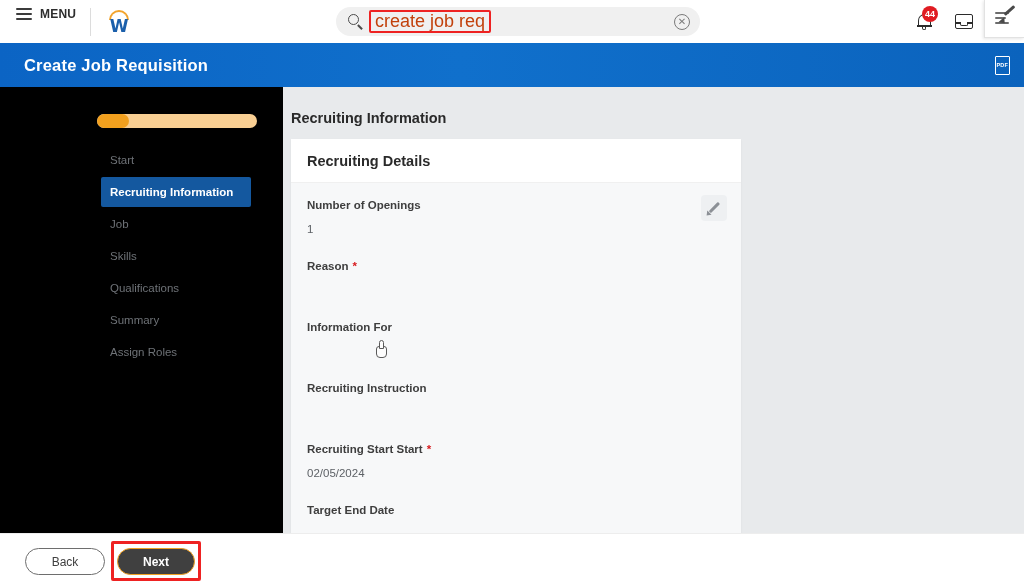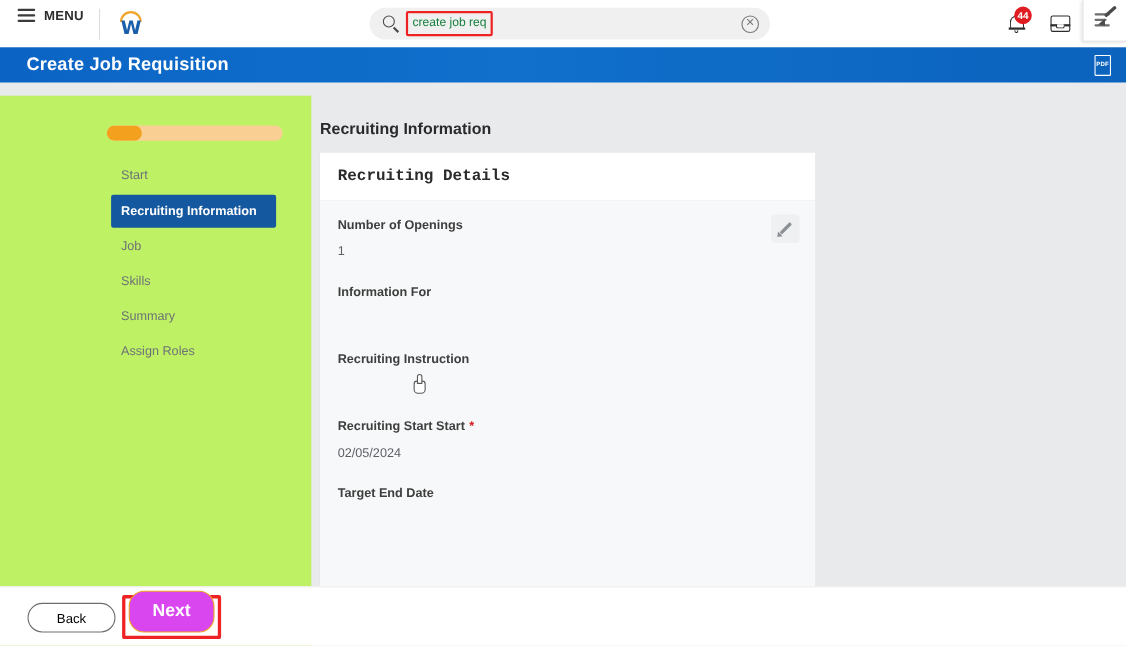--- a/index.html
+++ b/index.html
@@ -39,21 +39,21 @@
 
   .search-wrap { position: absolute; left: 336px; top: 7px; width: 364px; height: 29px; }
   .search-box {
     width: 100%; height: 29px; background: #f0f0f0; border-radius: 15px;
     display: flex; align-items: center; padding: 0 8px 0 12px; position: relative;
   }
   .mag { width: 15px; height: 15px; position: relative; flex: 0 0 auto; margin-right: 6px; }
   .mag-c { position: absolute; left: 0; top: 0; width: 11px; height: 11px; border: 1.6px solid #4b4b4b; border-radius: 50%; }
   .mag-h { position: absolute; left: 9.5px; top: 10px; width: 6px; height: 1.6px; background: #4b4b4b; transform: rotate(45deg); transform-origin: left center; }
   .search-value {
-    font-size: 11px; color: #15803d; line-height: 15px;
+    font-size: 18px; color: #c2410c; line-height: 15px;
     padding: 2px 4px; border: 2px solid #ee2222; border-radius: 2px;
     background: transparent; white-space: nowrap;
   }
   .search-clear {
     position: absolute; right: 10px; top: 50%; transform: translateY(-50%);
     width: 16px; height: 16px; border: 1.3px solid #7a7a7a; border-radius: 50%;
     color: #7a7a7a; font-size: 10px; line-height: 14px; text-align: center; cursor: pointer;
   }
 
   .top-icons { position: absolute; right: 0; top: 0; height: 43px; display: flex; align-items: center; }
@@ -93,40 +93,40 @@
     background: #4a4a4a; transform: rotate(-42deg); border-radius: 1px;
   }
   .ed-pen-tip {
     position: absolute; right: 8px; top: 9px; width: 0; height: 0;
     border-left: 4px solid transparent; border-right: 4px solid transparent; border-top: 5px solid #4a4a4a;
     transform: rotate(-42deg);
   }
 
   
   .titlebar {
-    position: absolute; left: 0; top: 43px; width: 1024px; height: 32px;
+    position: absolute; left: 0; top: 43px; width: 1024px; height: 44px;
     background: linear-gradient(to right, #0b64c4 0%, #1070cc 45%, #0b63bd 100%);
     display: flex; align-items: center;
   }
   .titlebar-text { color: #fff; font-size: 16.5px; font-weight: bold; margin-left: 24px; letter-spacing: .2px; }
   .pdf-btn {
     position: absolute; right: 10px; top: 50%; transform: translateY(-50%);
     width: 24px; height: 24px; display: flex; align-items: center; justify-content: center; cursor: pointer;
   }
   .pdf-shape { width: 15px; height: 19px; border: 1.4px solid #ffffff; border-radius: 1px; position: relative; }
   .pdf-label {
     position: absolute; left: 1px; top: 5px; width: 11px; text-align: center;
     color: #ffffff; font-size: 5.5px; font-weight: bold; letter-spacing: .2px;
   }
 
   
   .body-region { position: absolute; left: 0; top: 87px; width: 1024px; height: 500px; background: #e8eaec; }
 
   
-  .sidebar { position: absolute; left: 0; top: 0; width: 283px; height: 500px; background: #bef264; }
+  .sidebar { position: absolute; left: 0; top: 0; width: 283px; height: 500px; background: #000000; }
   .progress-track {
     position: absolute; left: 97px; top: 27px; width: 160px; height: 14px;
     background: #f9cf93; border-radius: 7px; overflow: hidden;
   }
   .progress-fill { height: 14px; background: #f2a01e; border-radius: 7px; }
   .nav-list { position: absolute; left: 101px; top: 58px; width: 150px; }
   .nav-item {
     height: 30px; display: flex; align-items: center; padding-left: 9px;
     font-size: 11.5px; color: #6e7277; border-radius: 2px; cursor: pointer;
     margin-bottom: 2px;
@@ -137,21 +137,20 @@
   .content { position: absolute; left: 283px; top: 0; width: 741px; height: 500px; }
   .page-title { position: absolute; left: 8px; top: 23px; font-size: 14.5px; font-weight: bold; color: #2a2a2a; }
   .card {
     position: absolute; left: 8px; top: 52px; width: 450px; background: #ffffff;
     box-shadow: 0 1px 2px rgba(0,0,0,.06);
   }
   .card-header {
     height: 44px; display: flex; align-items: center; padding-left: 16px;
     font-size: 14.5px; font-weight: bold; color: #2a2a2a; background: #ffffff;
     border-bottom: 1px solid #f0f0f0;
-    font-family: Liberation Mono, monospace;
   }
   .card-body { background: #f7f8f9; padding: 16px 16px 26px 16px; position: relative; min-height: 400px; }
   .edit-pencil-btn {
     position: absolute; right: 14px; top: 12px; width: 26px; height: 26px;
     background: #eef0f2; border-radius: 4px; display: flex; align-items: center; justify-content: center; cursor: pointer;
   }
   .pencil { position: relative; width: 14px; height: 14px; }
   .pencil-body {
     position: absolute; left: 1px; top: 5px; width: 13px; height: 3.4px;
     background: #8c9096; transform: rotate(-45deg); border-radius: 1px;
@@ -170,30 +169,30 @@
 
   
   .footer-scrim {
     position: absolute; left: 0; bottom: 0; width: 1024px; height: 54px;
     background: #ffffff; border-top: 1px solid #ededed;
   }
   .footer-bar { position: absolute; left: 0; bottom: 0; width: 1024px; height: 54px; }
   .btn-back {
     position: absolute; left: 25px; bottom: 12px; width: 80px; height: 27px;
     background: #ffffff; border: 1px solid #6e6e6e; border-radius: 14px;
-    font-size: 12px; color: #000000; display: flex; align-items: center; justify-content: center; cursor: pointer;
+    font-size: 12px; color: #404040; display: flex; align-items: center; justify-content: center; cursor: pointer;
   }
   .next-highlight {
     position: absolute; left: 111px; bottom: 6px; width: 90px; height: 40px;
     border: 3px solid #ee2222; border-radius: 2px;
   }
   .btn-next {
-    position: absolute; left: 117px; bottom: 12px; width: 78px; height: 38px;
-    background: #d946ef; border: 1px solid #f0a022; border-radius: 14px;
-    font-size: 16px; font-weight: bold; color: #ffffff;
+    position: absolute; left: 117px; bottom: 12px; width: 78px; height: 27px;
+    background: #404040; border: 1px solid #f0a022; border-radius: 14px;
+    font-size: 12px; font-weight: bold; color: #ffffff;
     display: flex; align-items: center; justify-content: center; cursor: pointer;
   }
 
   
   .hand-cursor { position: absolute; left: 375px; top: 253px; width: 16px; height: 20px; }
   .hand-palm {
     position: absolute; left: 1px; top: 6px; width: 11px; height: 12px;
     border: 1.4px solid #5a5a5a; background: #fdfdfd; border-radius: 3px 3px 4px 4px;
   }
   .hand-finger {
@@ -284,20 +283,21 @@
 
     <div class="sidebar">
       <div class="progress-track">
         <div class="progress-fill" id="progress-fill" style="width: 20%;"></div>
       </div>
       <div class="nav-list" id="nav-list">
           <div class="nav-item">Start</div>
           <div class="nav-item active">Recruiting Information</div>
           <div class="nav-item">Job</div>
           <div class="nav-item">Skills</div>
+          <div class="nav-item">Qualifications</div>
           <div class="nav-item">Summary</div>
           <div class="nav-item">Assign Roles</div>
         </div>
     </div>
 
     <div class="content">
       <div class="page-title">Recruiting Information</div>
 
       <div class="card">
         <div class="card-header">Recruiting Details</div>
@@ -307,20 +307,24 @@
               <span class="pencil-body"></span>
                 <span class="pencil-tip"></span>
             </span>
           </div>
           <div id="field-list">
               <div class="field">
                 <div class="field-label"><span>Number of Openings</span></div>
                 <div class="field-value">1</div>
               </div>
               <div class="field">
+                <div class="field-label"><span>Reason</span><span class="req-star">*</span></div>
+                <div class="field-value field-empty"></div>
+              </div>
+              <div class="field">
                 <div class="field-label"><span>Information For</span></div>
                 <div class="field-value field-empty"></div>
               </div>
               <div class="field">
                 <div class="field-label"><span>Recruiting Instruction</span></div>
                 <div class="field-value field-empty"></div>
               </div>
               <div class="field">
                 <div class="field-label"><span>Recruiting Start Start</span><span class="req-star">*</span></div>
                 <div class="field-value">02/05/2024</div>

